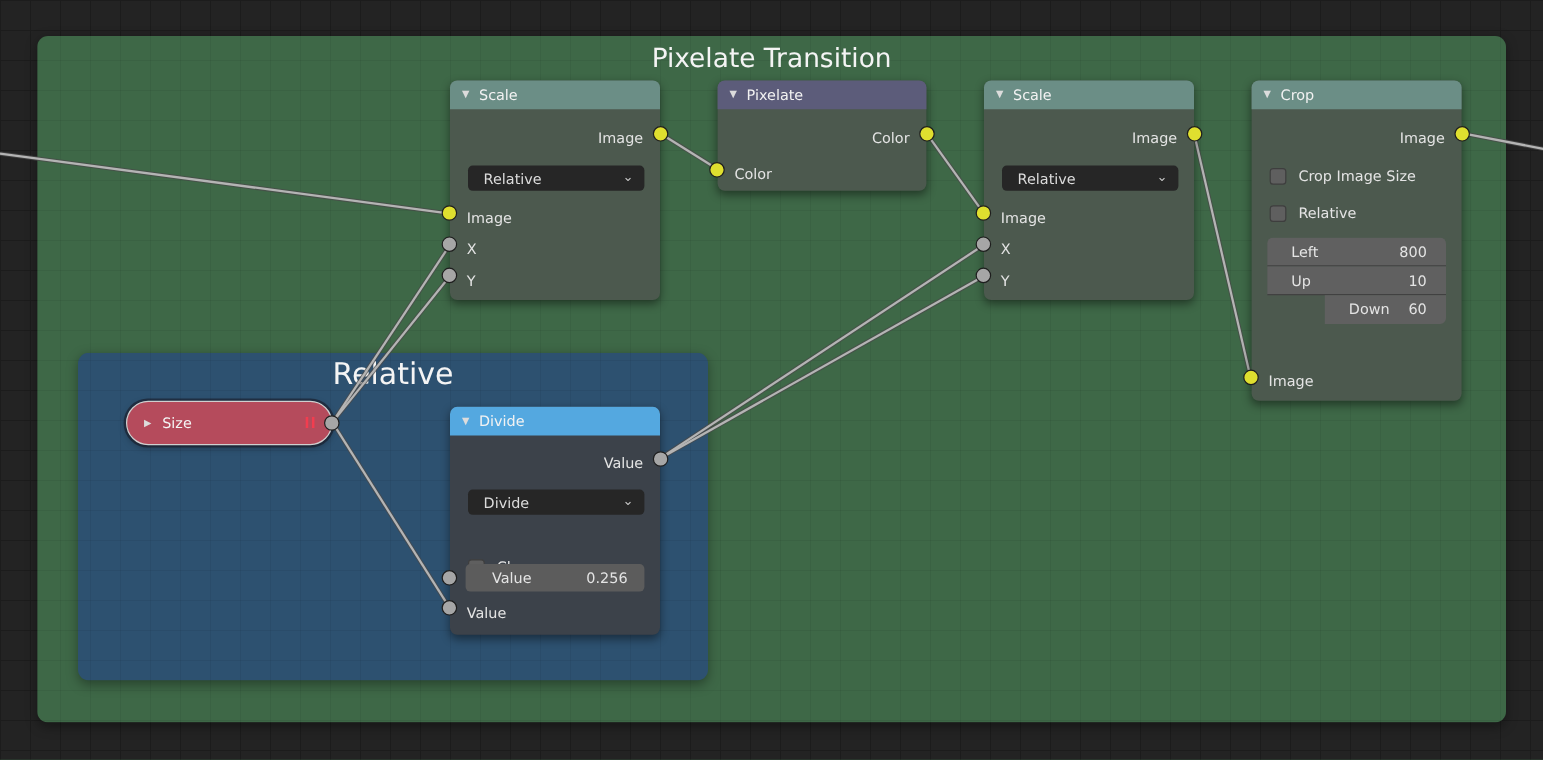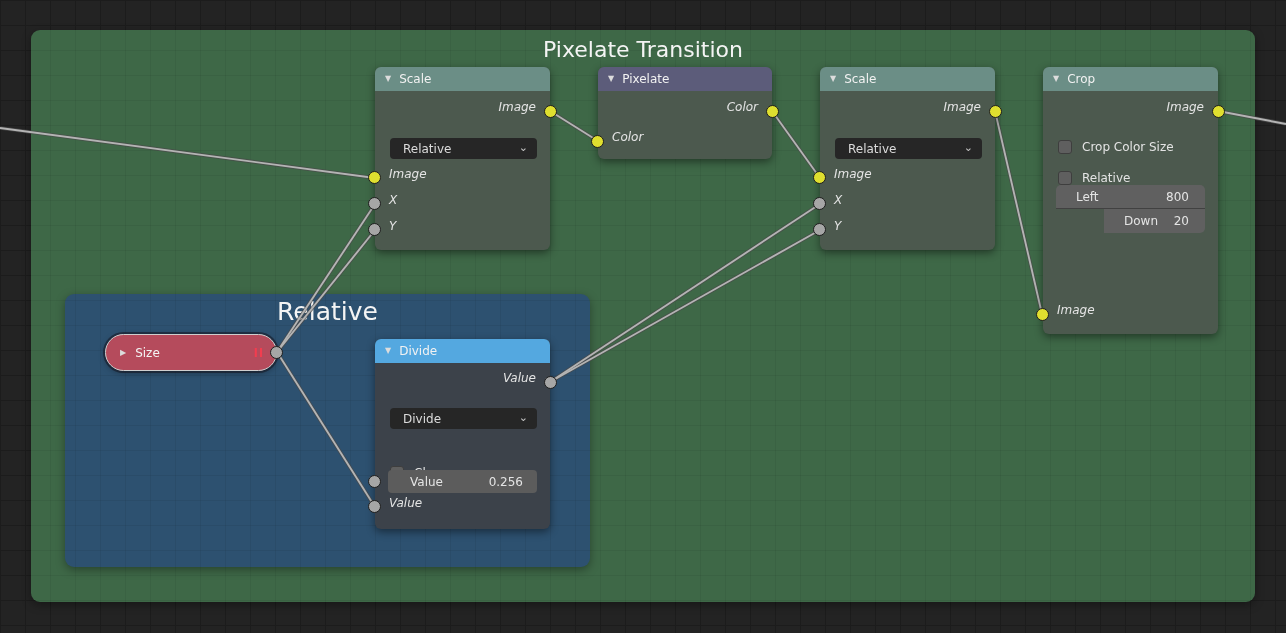--- a/index.html
+++ b/index.html
@@ -55,21 +55,21 @@
   .node-header{
     position:absolute;left:0;right:0;top:0;height:24px;
     border-radius:6px 6px 0 0;display:flex;align-items:center;
     padding:0 10px;gap:8px;box-sizing:border-box;color:#f2f2f2;
   }
   .hdr-scale{background:#6b8e86;}
   .hdr-pixelate{background:#5c5c7a;}
   .hdr-crop{background:#6b8e86;}
   .hdr-divide{background:#54a8e0;}
   .tri{font-size:8px;color:#dcdcdc;line-height:1;}
-  .row{position:absolute;left:0;right:0;height:22px;display:flex;align-items:flex-start;font-style:italic;}
+  .row{position:absolute;left:0;right:0;height:22px;display:flex;align-items:flex-end;}
   .row.out{justify-content:flex-end;padding-right:14px;}
   .row.in{padding-left:14px;}
   .socket{
     position:absolute;width:13px;height:13px;border-radius:50%;
     border:1.5px solid #1e1e1e;box-sizing:border-box;z-index:6;
   }
   .socket.yellow{background:#dfdf2f;}
   .socket.gray{background:#a6a6a6;}
   .socket.left{left:-7px;}
   .socket.right{right:-7px;}
@@ -223,34 +223,38 @@
     <div class="node-header hdr-crop">
       <span class="tri">▼</span>
       <span>Crop</span>
     </div>
     <div class="row out" style="top:33px;">
         <span>Image</span>
       </div>
     <div class="socket yellow right" style="top:38px;"></div>
     <div class="checkbox-row" style="top:71px;">
       <span class="checkbox"></span>
-      <span>Crop Color Size</span>
+      <span>Crop Image Size</span>
     </div>
     <div class="checkbox-row" style="top:102px;">
       <span class="checkbox"></span>
       <span>Relative</span>
     </div>
-    <div class="fieldstack" style="top:118px;">
+    <div class="fieldstack" style="top:131px;">
       <div class="field">
         <span>Left</span>
         <span>800</span>
       </div>
       <div class="field">
+        <span>Up</span>
+        <span>10</span>
+      </div>
+      <div class="field">
         <span>Down</span>
-        <span>20</span>
+        <span>60</span>
       </div>
     </div>
     <div class="row in" style="top:236px;">
         <span>Image</span>
       </div>
     <div class="socket yellow left" style="top:241px;"></div>
   </div>
 
   <div id="node-time">
     <span class="tri">▶</span>

